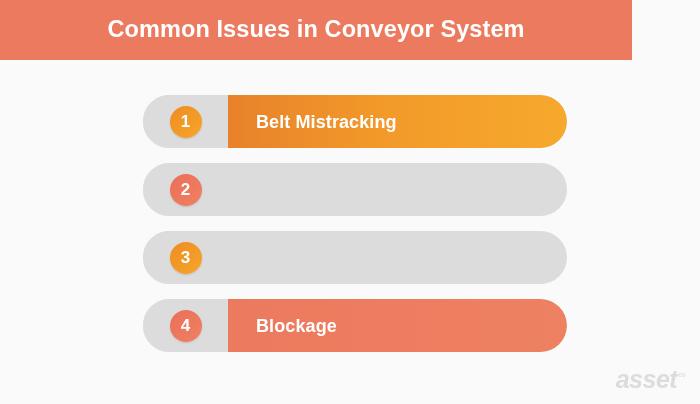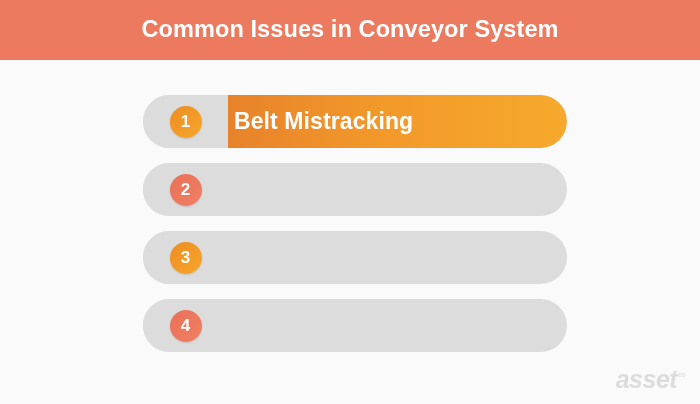--- a/index.html
+++ b/index.html
@@ -13,21 +13,21 @@
     font-family: "Liberation Sans", sans-serif;
     overflow: hidden;
     position: relative;
   }
 
   
   .header-band {
     position: absolute;
     left: 0;
     top: 0;
-    width: 700px;
+    width: 632px;
     height: 60px;
     background: #ec7a5f;
     display: flex;
     align-items: center;
     justify-content: center;
   }
   .header-title {
     color: #ffffff;
     font-size: 23.5px;
     font-weight: bold;
@@ -102,25 +102,25 @@
     align-items: center;
   }
   .bar-orange {
     background: linear-gradient(90deg, #e8822a 0%, #f2992a 45%, #f6a92c 100%);
   }
   .bar-salmon {
     background: linear-gradient(90deg, #ec7a5e 0%, #ed7d60 50%, #ee8162 100%);
   }
   .pill-label {
     color: #ffffff;
-    font-size: 23px;
+    font-size: 18px;
     font-weight: bold;
     letter-spacing: 0.1px;
     line-height: 1;
-    margin-left: 6px;
+    margin-left: 28px;
     white-space: nowrap;
   }
 
   
   .brand-logo {
     position: absolute;
     right: 14px;
     bottom: 12px;
     display: flex;
     align-items: flex-start;
@@ -178,20 +178,23 @@
       </div>
     </div>
   </div>
 
   <div class="pill-row">
     <div class="pill-left">
       <div class="num-badge badge-salmon">
         <span>4</span>
       </div>
     </div>
+    <div class="pill-bar bar-salmon">
+      <span class="pill-label">Blockage</span>
+    </div>
   </div>
 
 </div>
 
 <div class="brand-logo">
   <span class="brand-word">asset</span>
   <span class="brand-mark">∞</span>
 </div>
 
 </body></html>

